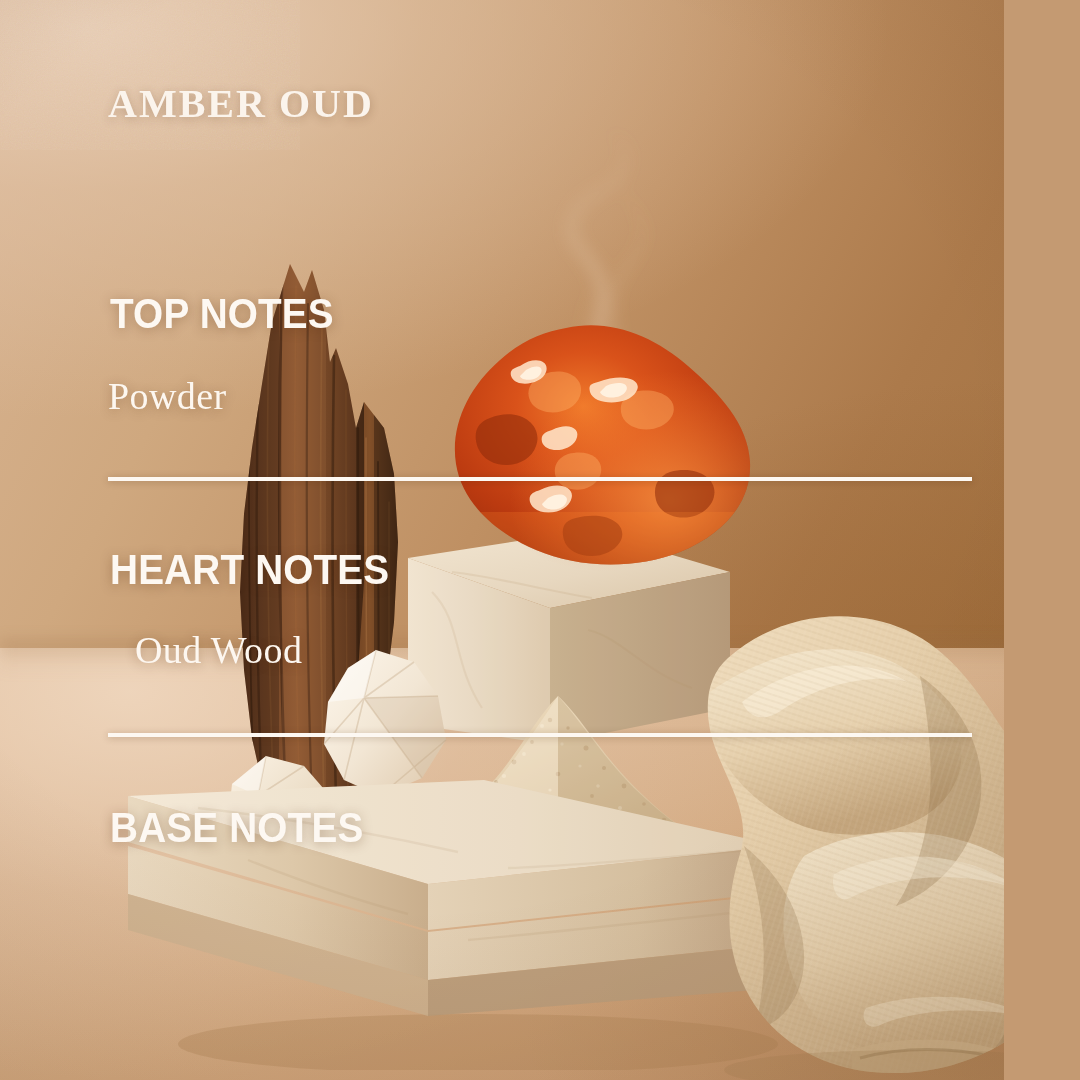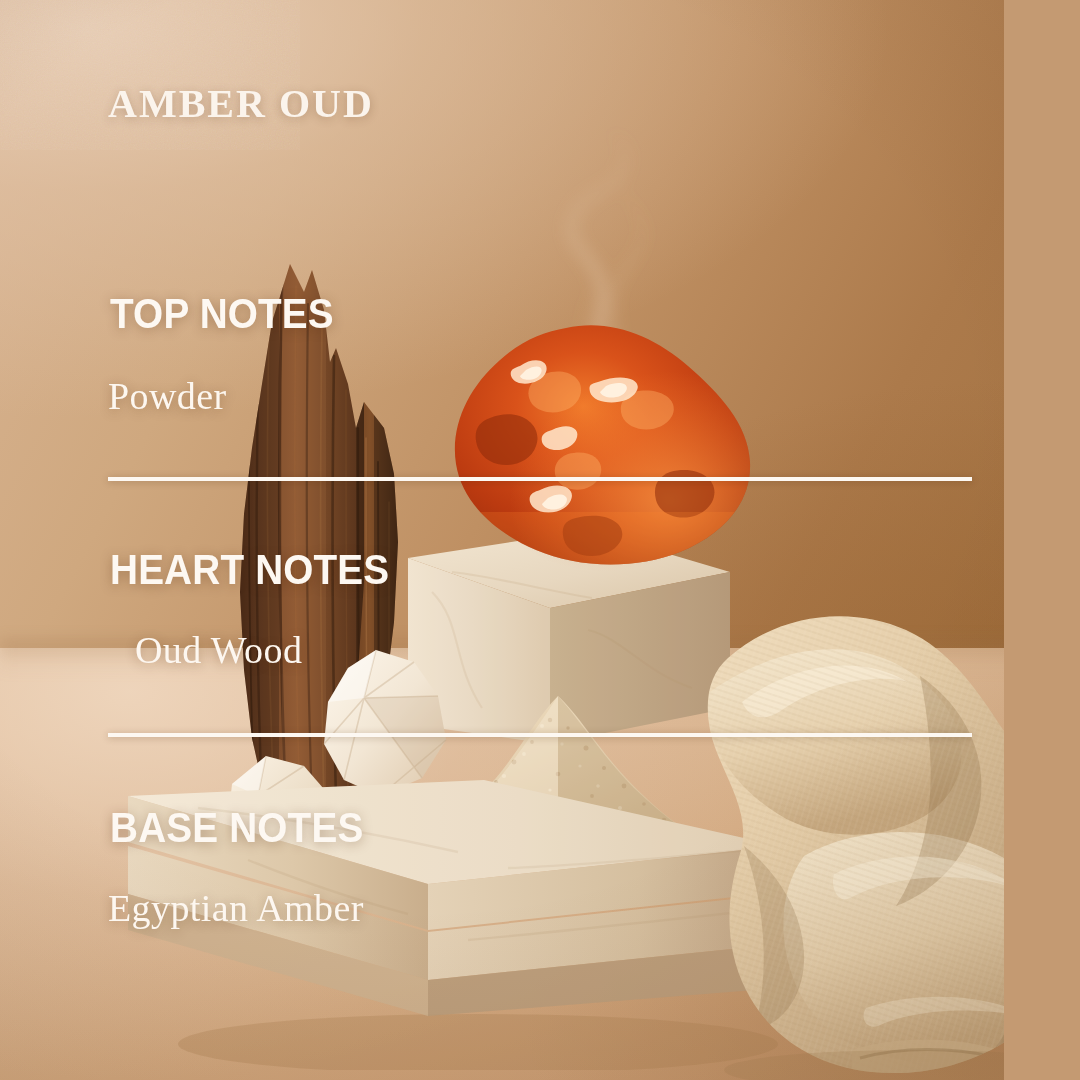--- a/index.html
+++ b/index.html
@@ -509,16 +509,15 @@
     <div class="note-val" id="val-top">Powder</div>
 
     <div class="divider" id="divider-1"></div>
 
     <div class="note-head" id="head-heart">HEART NOTES</div>
     <div class="note-val" id="val-heart">Oud Wood</div>
 
     <div class="divider" id="divider-2"></div>
 
     <div class="note-head" id="head-base">BASE NOTES</div>
-    <div class="note-val" id="val-base">Egyptian Amber</div>
   </div>
 
 </div>
 
 </body></html>

